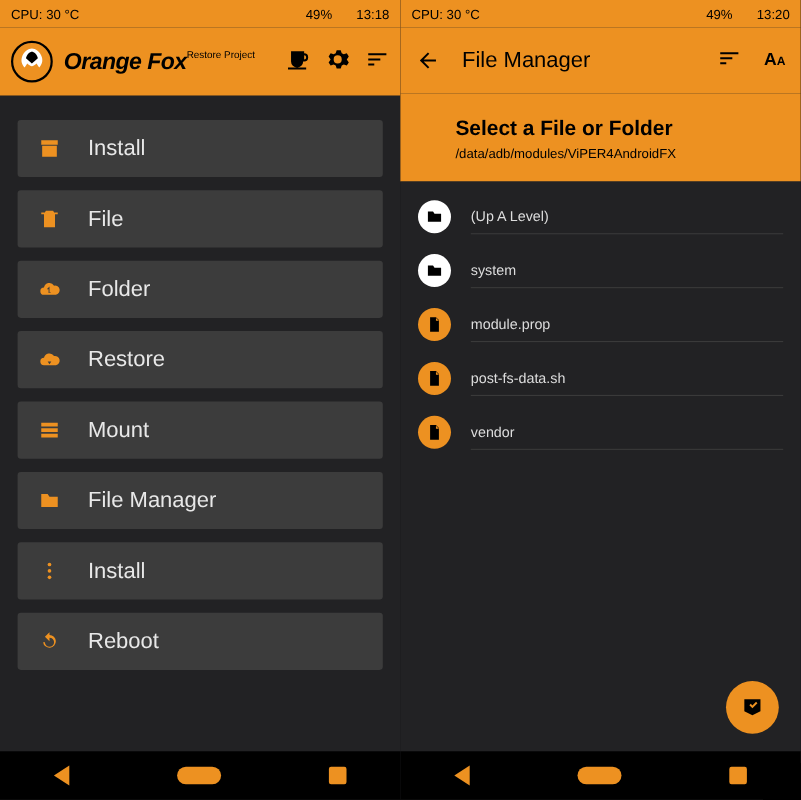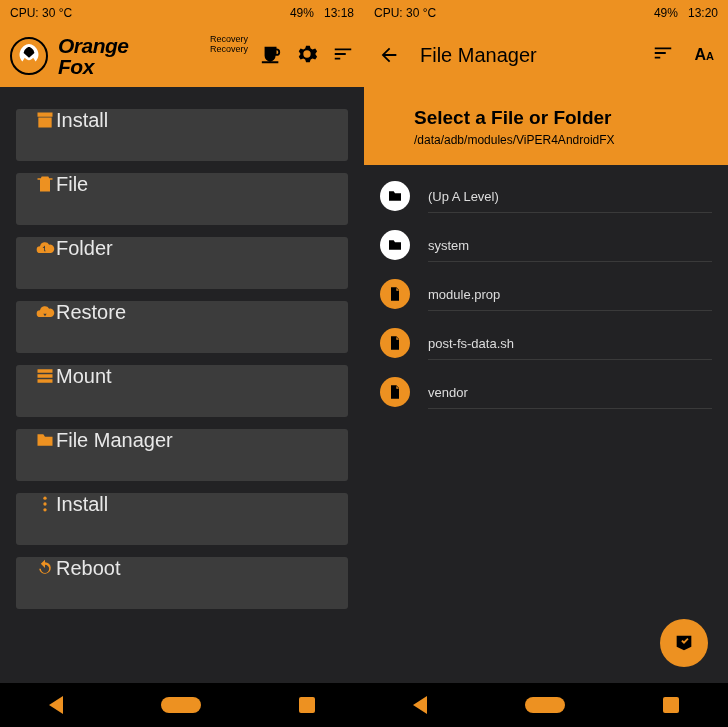--- a/index.html
+++ b/index.html
@@ -22,21 +22,21 @@
   .status-bar {
     height: 25px;
     background: #ed9121;
     display: flex;
     align-items: center;
     justify-content: space-between;
     padding: 0 10px;
     font-size: 12px;
     color: #000;
   }
-  .status-bar .right { display: flex; gap: 10px; }
+  .status-bar .right { display: flex; gap: 22px; }
   .header {
     background: #ed9121;
     height: 62px;
     display: flex;
     align-items: center;
     padding: 0 10px;
     gap: 10px;
   }
   .logo-circle {
     width: 38px; height: 38px;
@@ -79,21 +79,23 @@
     display: flex;
     flex-direction: column;
     gap: 12px;
     background: #222224;
   }
   .menu-item {
     background: #3c3c3c;
     height: 52px;
     border-radius: 3px;
     display: flex;
+    align-items: center;
     padding-left: 18px;
+    gap: 24px;
     cursor: pointer;
   }
   .menu-item .icon { width: 22px; height: 22px; display:flex; align-items:center; justify-content:center;}
   .menu-item .icon svg { width: 20px; height: 20px; fill: #ed9121; }
   .menu-item .label { color: #e8e8e8; font-size: 20px; }
   .nav-bar {
     height: 44px;
     background: #000;
     display: flex;
     justify-content: space-around;
@@ -121,20 +123,21 @@
   }
   .subheader .hint { color: #000; font-size: 19px; margin-bottom: 4px; font-weight: bold; }
   .subheader .path { color: #000; font-size: 12px; }
   .file-list {
     flex: 1;
     background: #222224;
     padding: 8px 0;
   }
   .file-row {
     display: flex;
+    align-items: center;
     padding: 8px 16px;
     gap: 18px;
     cursor: pointer;
   }
   .file-row + .file-row { border-top: 1px solid rgba(80,80,80,0.0); }
   .file-icon {
     width: 30px; height: 30px;
     border-radius: 50%;
     display: flex; align-items:center; justify-content:center;
   }
@@ -167,21 +170,21 @@
   </div>
   <div class="header">
     <div class="logo-circle">
       <svg class="fox-svg" viewBox="0 0 50 50">
           <path fill="#fff" d="M25 5 C20 5 12 10 10 18 C8 24 10 30 14 34 L18 28 C20 30 23 32 25 32 C27 32 30 30 32 28 L36 34 C40 30 42 24 40 18 C38 10 30 5 25 5 Z"></path>
           <path fill="#000" d="M25 10 C28 10 33 14 34 20 L25 28 L16 20 C17 14 22 10 25 10 Z"></path>
         </svg>
     </div>
     <div class="brand">
       <div class="brand-main">Orange Fox</div>
-      <div class="brand-sub">Recovery Recovery</div>
+      <div class="brand-sub">Restore Project</div>
     </div>
     <div class="header-icons">
       <span><svg viewBox="0 0 24 24">
             <path d="M4 4h14v2a4 4 0 010 8h-1a6 6 0 01-12 0V4zm14 4v4a2 2 0 000-4zM2 20h18v2H2z"></path>
           </svg></span>
       <span><svg viewBox="0 0 24 24">
             <path d="M12 8a4 4 0 100 8 4 4 0 000-8zm9 4l2 3-2 3-3-1a8 8 0 01-2 1l-1 3h-4l-1-3a8 8 0 01-2-1l-3 1-2-3 2-3-2-3 2-3 3 1a8 8 0 012-1l1-3h4l1 3a8 8 0 012 1l3-1 2 3-2 3z"></path>
           </svg></span>
       <span><svg viewBox="0 0 24 24">
             <path d="M3 6h18v2H3zm0 5h12v2H3zm0 5h6v2H3z"></path>

